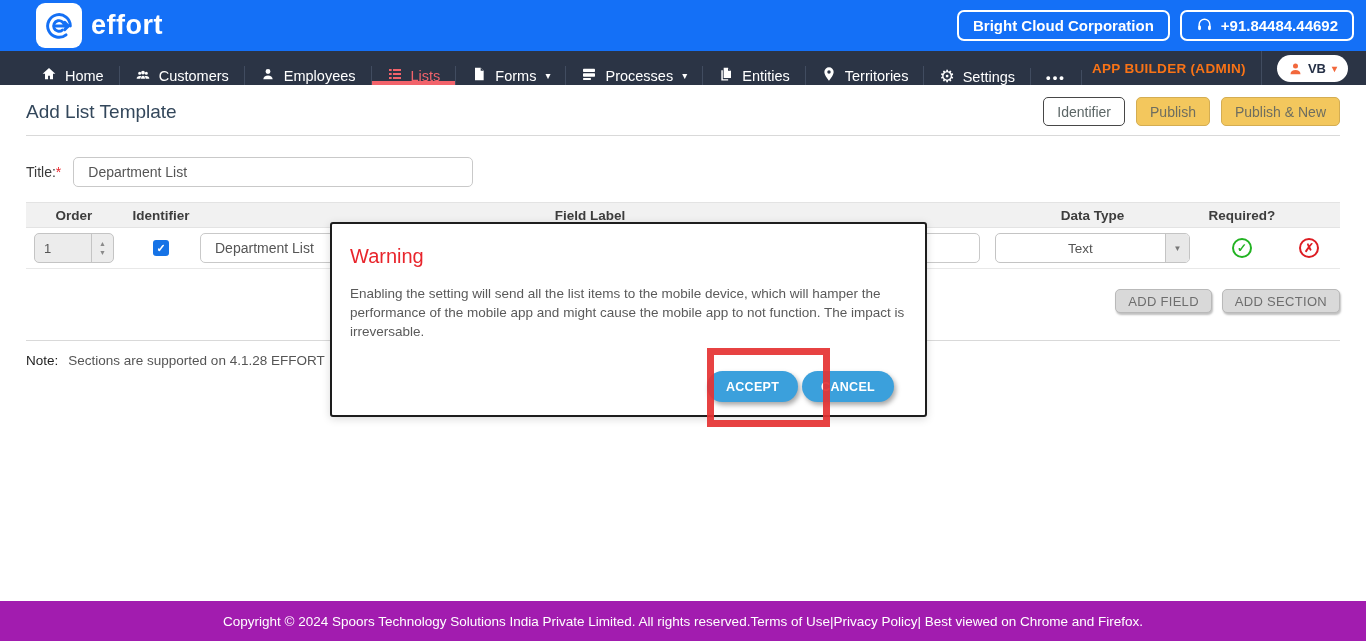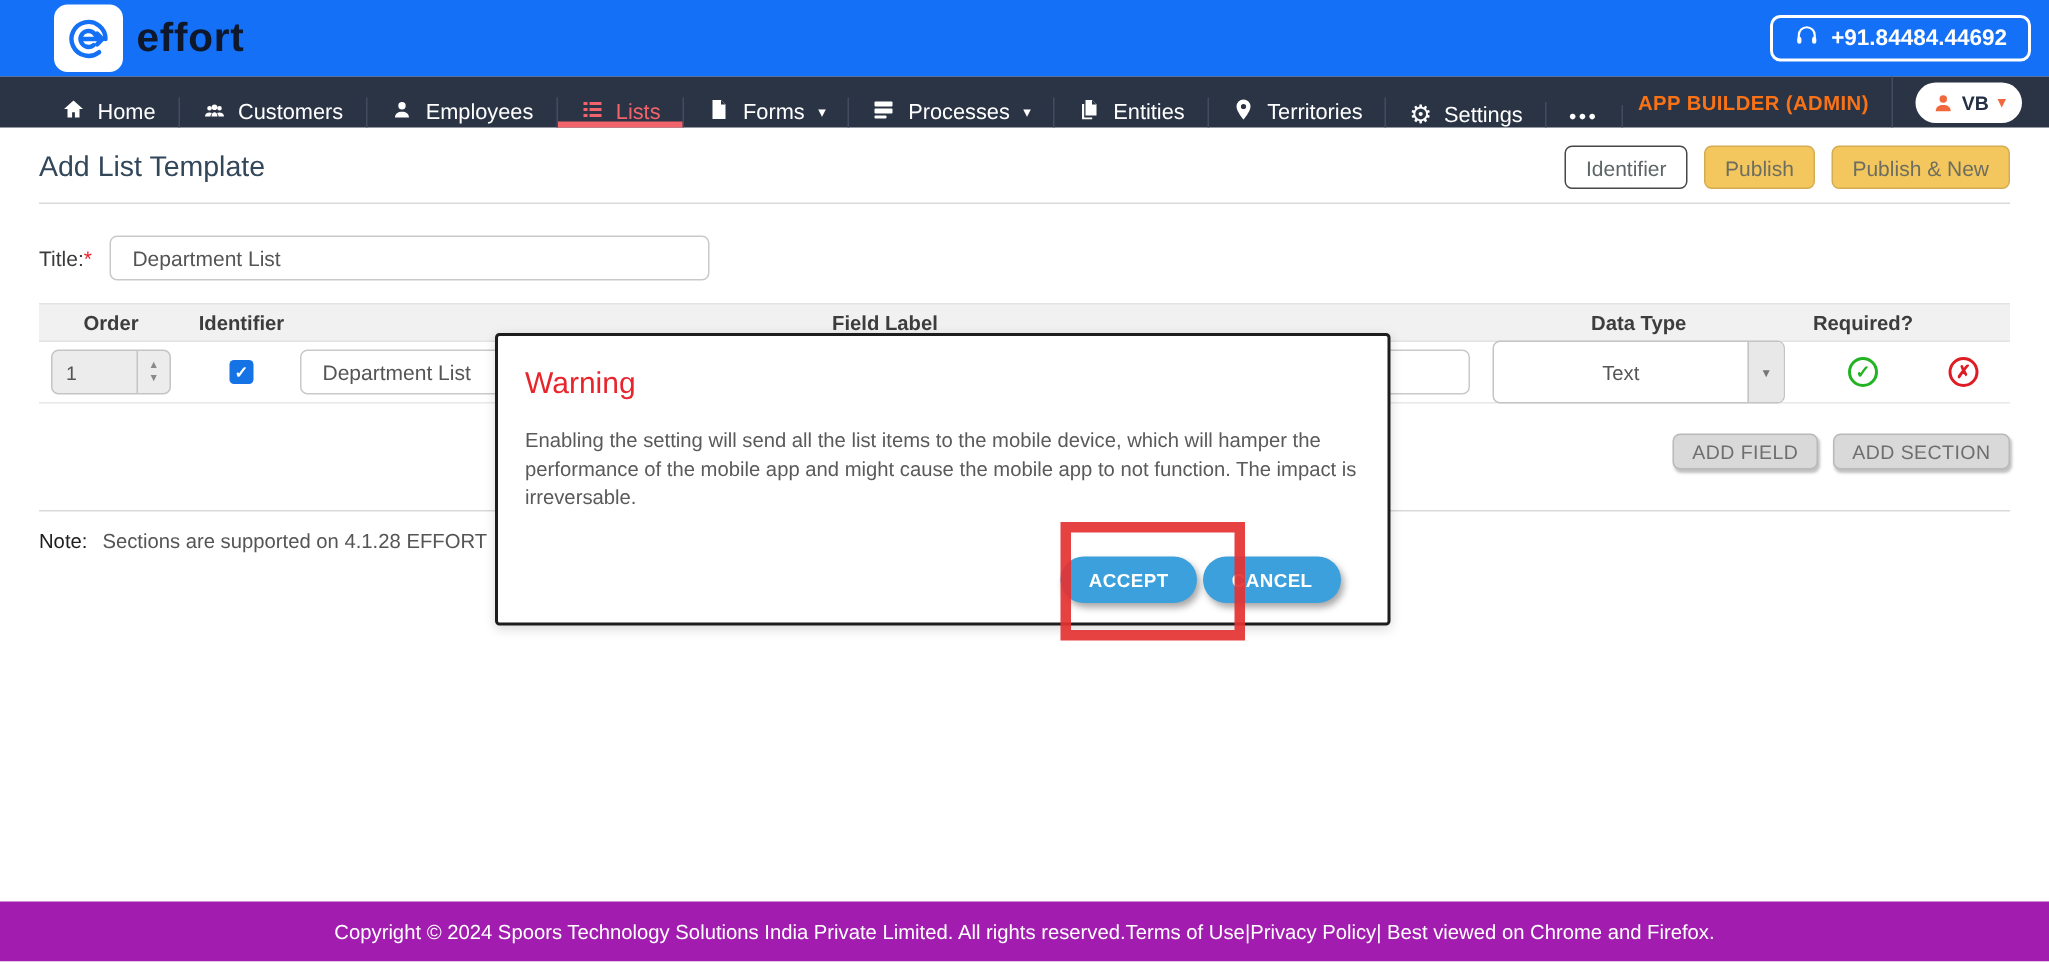--- a/index.html
+++ b/index.html
@@ -4,21 +4,21 @@
 <style>
   * { margin:0; padding:0; box-sizing:border-box; }
   html,body { width:1366px; height:641px; }
   body { font-family:"Liberation Sans",sans-serif; background:#fff; overflow:hidden; }
   .app { position:relative; width:1366px; height:641px; background:#fff; }
 
   
   .header { height:51px; background:#1470f7; display:flex; align-items:center; padding:0 12px 0 36px; }
   .logo-box { width:46px; height:45px; background:#fff; border-radius:9px; display:flex; align-items:center; justify-content:center; flex:0 0 auto; }
   .logo-box svg { width:32px; height:32px; }
-  .brand { color:#0f172a; font-size:27px; font-weight:bold; margin-left:9px; letter-spacing:.5px; }
+  .brand { color:#ffffff; font-size:27px; font-weight:bold; margin-left:9px; letter-spacing:.5px; }
   .header-right { margin-left:auto; display:flex; gap:10px; align-items:center; }
   .hdr-btn { border:2px solid #fff; border-radius:7px; background:transparent; color:#fff; font-weight:bold; font-size:15px; padding:0 14px; height:31px; display:flex; align-items:center; gap:8px; cursor:pointer; font-family:inherit; }
   .hdr-btn svg { width:17px; height:17px; }
 
   
   .nav { height:34px; background:#2b3445; display:flex; align-items:flex-end; color:#fff; padding-left:26px; font-size:14.5px; }
   .nav-item { display:flex; align-items:center; gap:8px; padding:0 15px; border-right:1px solid #414c60; position:relative; cursor:pointer; white-space:nowrap; }
   .nav-item svg { width:16px; height:16px; fill:currentColor; }
   .nav-item.active { color:#f2636b; }
   .nav-item.active::after { content:""; position:absolute; left:0; right:0; bottom:0; height:4px; background:#f2636b; }
@@ -53,21 +53,21 @@
   .trow { display:flex; align-items:center; height:41px; border-bottom:1px solid #e8e8e8; }
   .col-order{width:96px; text-align:center;} .col-ident{width:78px; text-align:center;}
   .col-field{width:780px; text-align:center;} .col-type{width:225px; text-align:center;}
   .col-req{width:74px; text-align:center;} .col-del{width:60px; text-align:center;}
 
   .spinner { width:80px; height:30px; border:1px solid #c4c4c4; border-radius:5px; background:#ececec; display:flex; margin-left:8px; overflow:hidden; }
   .spin-val { flex:1; font-size:13px; color:#555; display:flex; align-items:center; padding-left:9px; }
   .spin-arrows { width:22px; border-left:1px solid #c4c4c4; display:flex; flex-direction:column; align-items:center; justify-content:center; color:#8a8a8a; font-size:7px; gap:2px; cursor:pointer; }
   .checkbox { width:16px; height:16px; background:#1673e6; border-radius:3px; color:#fff; font-size:11px; font-weight:bold; display:flex; align-items:center; justify-content:center; margin:0 auto; cursor:pointer; }
   .field-input { width:100%; height:30px; border:1px solid #c9c9c9; border-radius:5px; font-size:14px; color:#555; padding:0 14px; background:#fff; font-family:inherit; outline:none; }
-  .select { width:195px; height:42px; border:1px solid #c4c4c4; border-radius:5px; margin:0 auto; display:flex; background:#fff; cursor:pointer; overflow:hidden; }
+  .select { width:195px; height:30px; border:1px solid #c4c4c4; border-radius:5px; margin:0 auto; display:flex; background:#fff; cursor:pointer; overflow:hidden; }
   .select-val { flex:1; display:flex; align-items:center; justify-content:center; font-size:13.5px; color:#555; }
   .select-arrow { width:24px; border-left:1px solid #c4c4c4; background:#e8e8e8; display:flex; align-items:center; justify-content:center; color:#777; font-size:8px; }
   .icon-circle { width:20px; height:20px; border-radius:50%; border:2px solid; font-size:12px; font-weight:bold; display:flex; align-items:center; justify-content:center; margin:0 auto; cursor:pointer; background:#fff; }
   .ok { border-color:#22b322; color:#22b322; }
   .del { border-color:#dd1d23; color:#dd1d23; }
 
   .add-row { display:flex; justify-content:flex-end; gap:10px; margin-top:20px; }
   .btn-gray { background:#d9d9d9; border:1px solid #b9b9b9; border-radius:5px; color:#6e6e6e; font-size:13px; height:24px; padding:0 12px; box-shadow:1px 2px 2px rgba(0,0,0,.25); letter-spacing:.3px; cursor:pointer; font-family:inherit; }
 
   .note-rule { border:none; border-top:1px solid #d9d9d9; margin-top:27px; }
@@ -96,20 +96,23 @@
     <div class="logo-box">
       <svg viewBox="0 0 24 24" fill="none" stroke="#1470f5" stroke-width="2.2" stroke-linecap="round">
         <path d="M20.5 12a8.5 8.5 0 1 0-3.2 6.6"></path>
         <path d="M16 12a4 4 0 1 0-1.5 3.1"></path>
         <path d="M9.5 12h9.5"></path>
         <path d="M16.3 9.3 19 12l-2.7 2.7"></path>
       </svg>
     </div>
     <div class="brand">effort</div>
     <div class="header-right">
+      <button class="hdr-btn">
+        <span>Bright Cloud Corporation</span>
+      </button>
       <button class="hdr-btn">
         <span>
           <svg viewBox="0 0 24 24" fill="none" stroke="#fff" stroke-width="2">
             <path d="M4.5 15v-3a7.5 7.5 0 0 1 15 0v3"></path>
             <rect x="3" y="13.5" width="4" height="6.5" rx="2" fill="#fff" stroke="none"></rect>
             <rect x="17" y="13.5" width="4" height="6.5" rx="2" fill="#fff" stroke="none"></rect>
           </svg>
         </span>
         <span>+91.84484.44692</span>
       </button>

